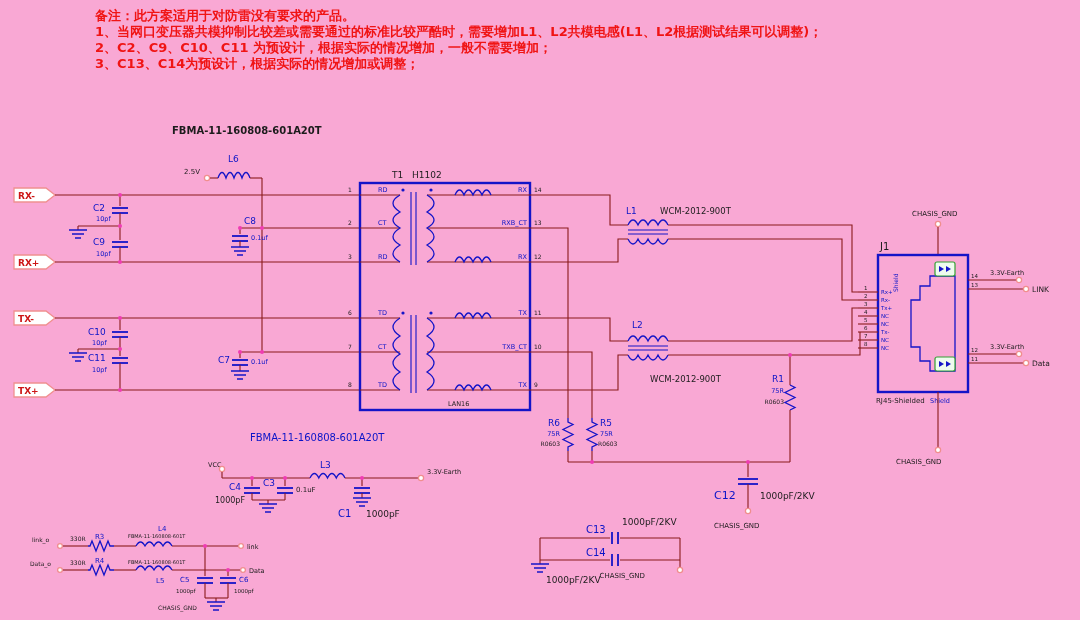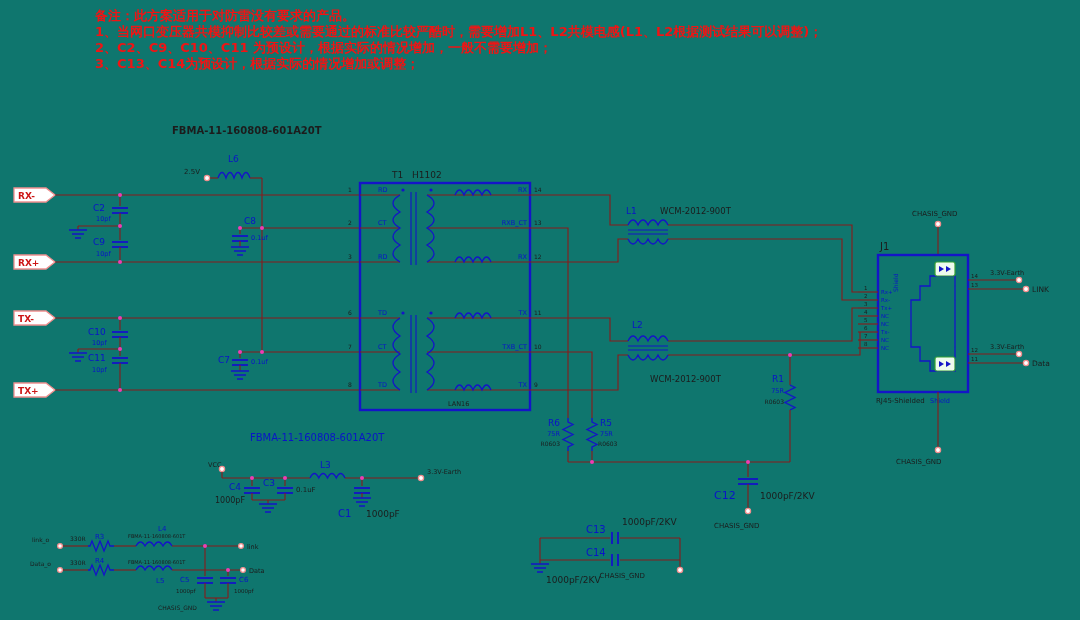--- a/index.html
+++ b/index.html
@@ -1,16 +1,16 @@
 <!DOCTYPE html>
 <html><head>
 <meta charset="utf-8">
 <style>
   html,body{margin:0;padding:0;background:#ffffff}
-  .stage{width:1080px;height:620px;position:relative;overflow:hidden;background:#0f766e}
+  .stage{width:1080px;height:620px;position:relative;overflow:hidden;background:#f9a8d4}
   svg{display:block}
   text{font-family:"DejaVu Sans","Liberation Sans",sans-serif}
   .wire{stroke:#8a1a1a;stroke-width:1.1;fill:none}
   .comp{stroke:#1414c8;stroke-width:1.3;fill:none}
   .core{stroke:#1414c8;stroke-width:1.1;fill:none}
   .box{stroke:#1414c8;stroke-width:2.4;fill:none}
   .plate{stroke:#1414c8;stroke-width:1.8;fill:none}
   .gndsym line{stroke:#1414c8;stroke-width:1.5}
   .dot{fill:#f03cb4;stroke:none}
   .poldot{fill:#1414c8;stroke:none}

